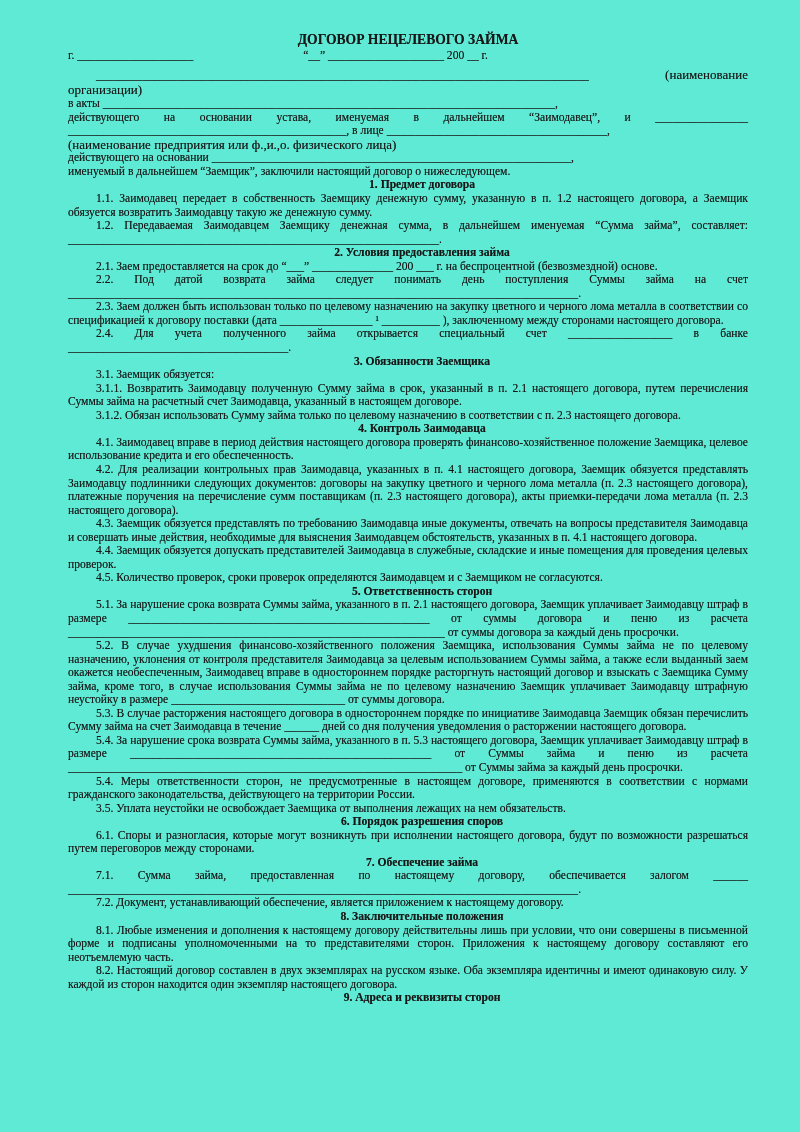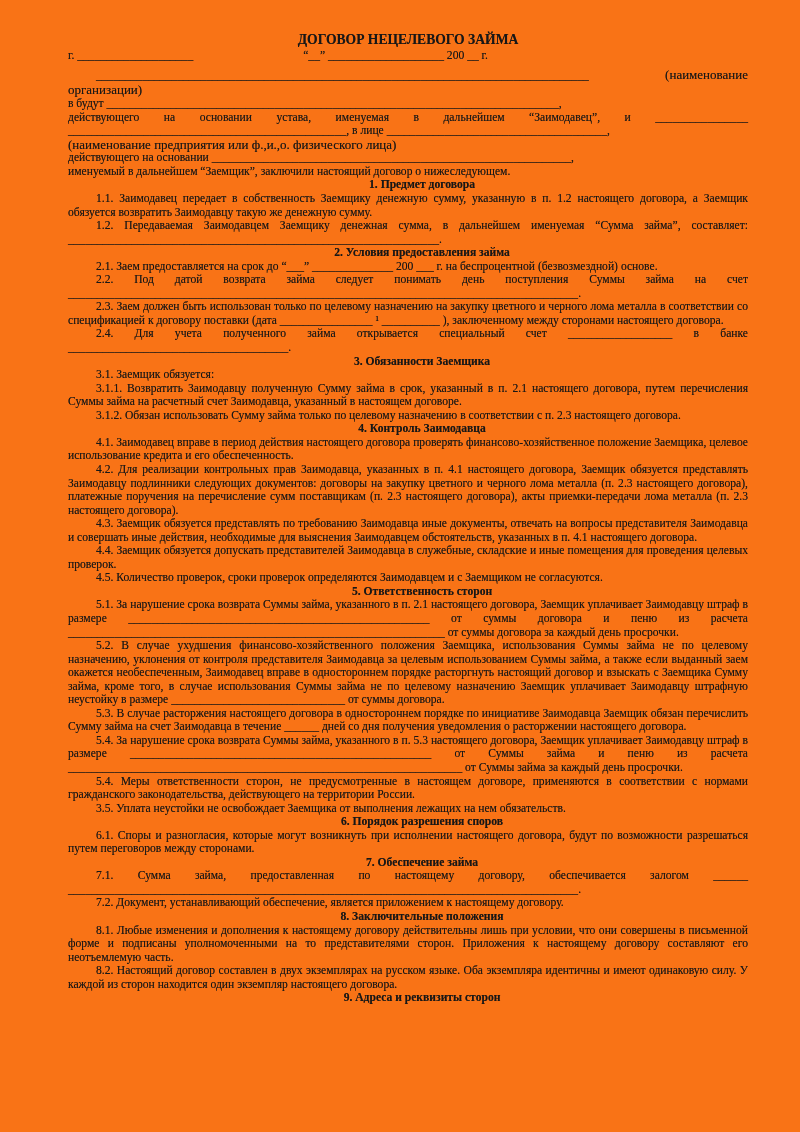--- a/index.html
+++ b/index.html
@@ -1,20 +1,20 @@
 <!DOCTYPE html>
 <html lang="ru"><head>
 <meta charset="utf-8">
 <style>
   html,body{margin:0;padding:0;background:#ffffff;}
   .doc{
     position:relative;
     width:800px;height:1132px;box-sizing:border-box;
     padding:33px 52px 20px 68px;
-    background:#f97316;
+    background:#5eead4;
     font-family:"Liberation Serif","DejaVu Serif",serif;
     font-size:11.6px;line-height:13.55px;color:#171717;
     text-shadow:0 0 0.55px rgba(25,25,25,0.55);
     overflow:hidden;
   }
   p{margin:0;text-align:justify;}
   .title{text-align:center;font-weight:bold;font-size:13.6px;margin-bottom:2px;}
   .dateline{display:flex;justify-content:space-between;align-items:baseline;text-align:left;}
   .dateline .spacer{width:150px;}
   .gap-top{margin-top:6px;}
@@ -35,21 +35,21 @@
     <span>г. ____________________</span>
     <span>“__” ____________________ 200 __ г.</span>
     <span class="spacer"></span>
   </p>
 
   <p class="indent gap-top">
     <span>_____________________________________________________________________________________</span>
     <span class="note">(наименование организации)</span>
   </p>
 
-  <p>в будут ______________________________________________________________________________,</p>
+  <p>в акты ______________________________________________________________________________,</p>
   <p class="jlast">действующего на основании устава, именуемая в дальнейшем “Заимодавец”, и ________________</p>
   <p>________________________________________________, в лице ______________________________________,</p>
   <p class="note">(наименование предприятия или ф.,и.,о. физического лица)</p>
   <p>действующего на основании ______________________________________________________________,</p>
   <p>именуемый в дальнейшем “Заемщик”, заключили настоящий договор о нижеследующем.</p>
 
   <p class="heading">1. Предмет договора</p>
   <p class="indent">1.1. Заимодавец передает в собственность Заемщику денежную сумму, указанную в п. 1.2 настоящего договора, а Заемщик обязуется возвратить Заимодавцу такую же денежную сумму.</p>
   <p class="indent">1.2. Передаваемая Заимодавцем Заемщику денежная сумма, в дальнейшем именуемая “Сумма займа”, составляет: ________________________________________________________________.</p>
 

